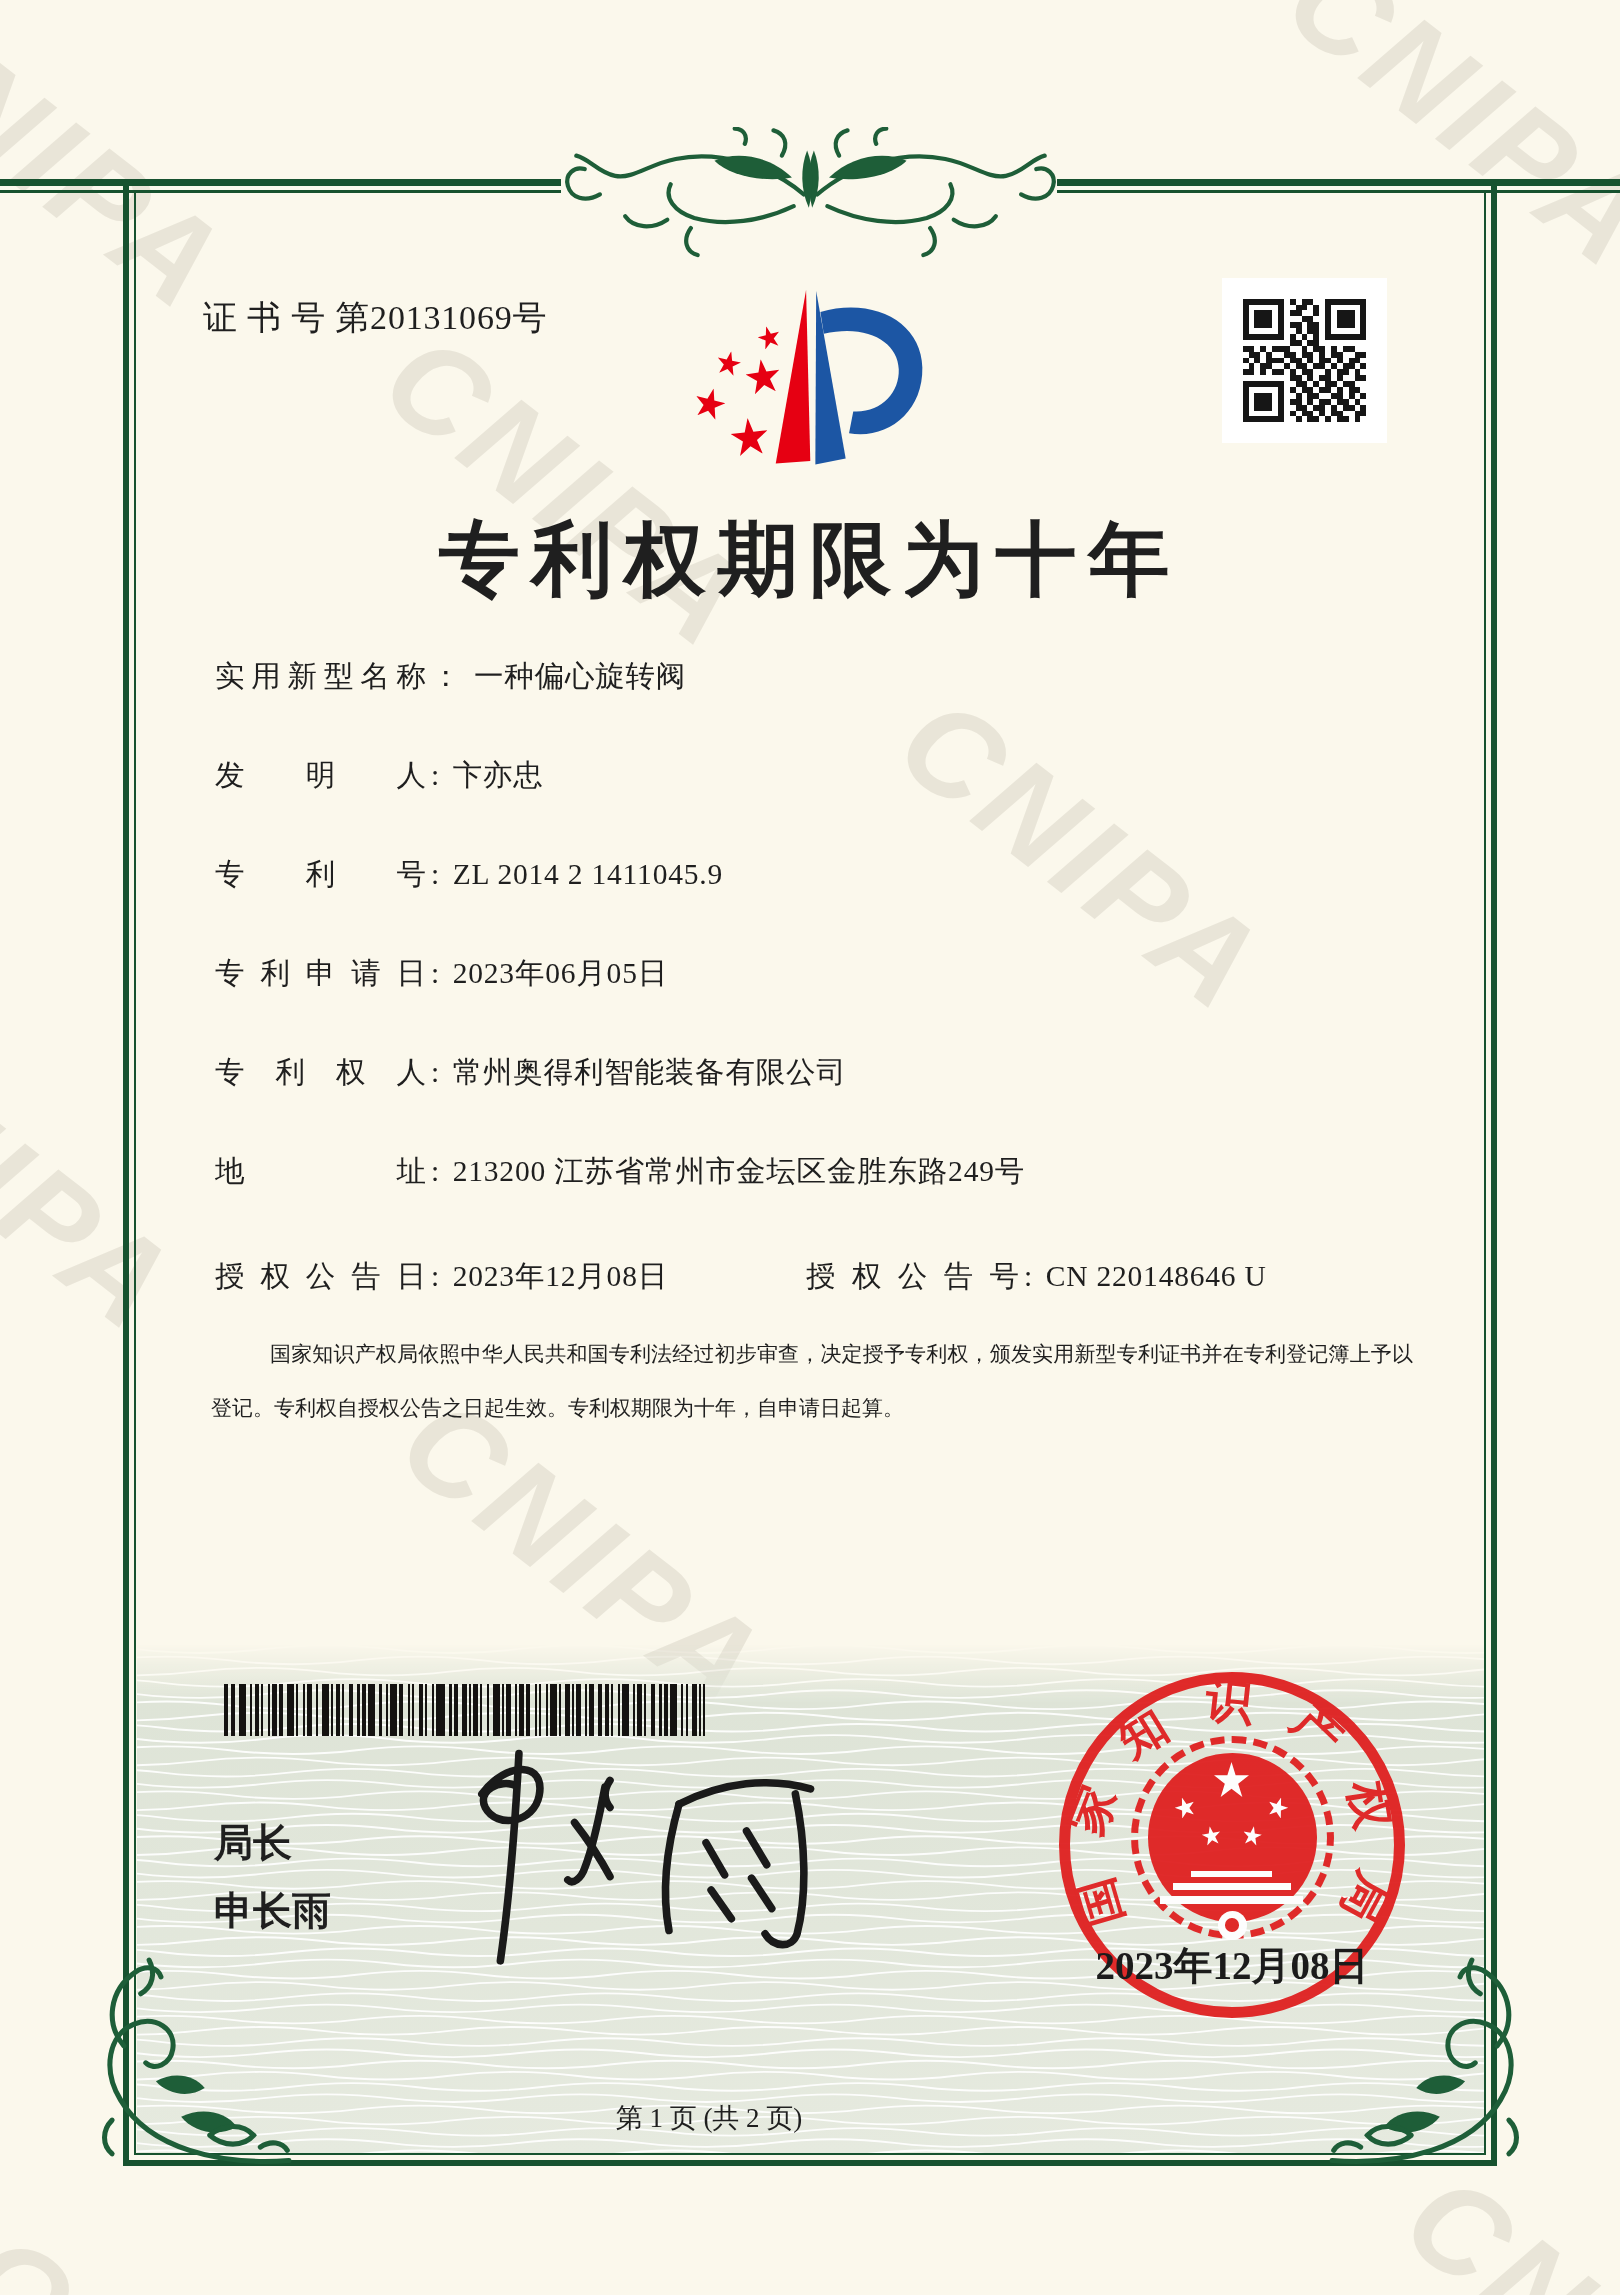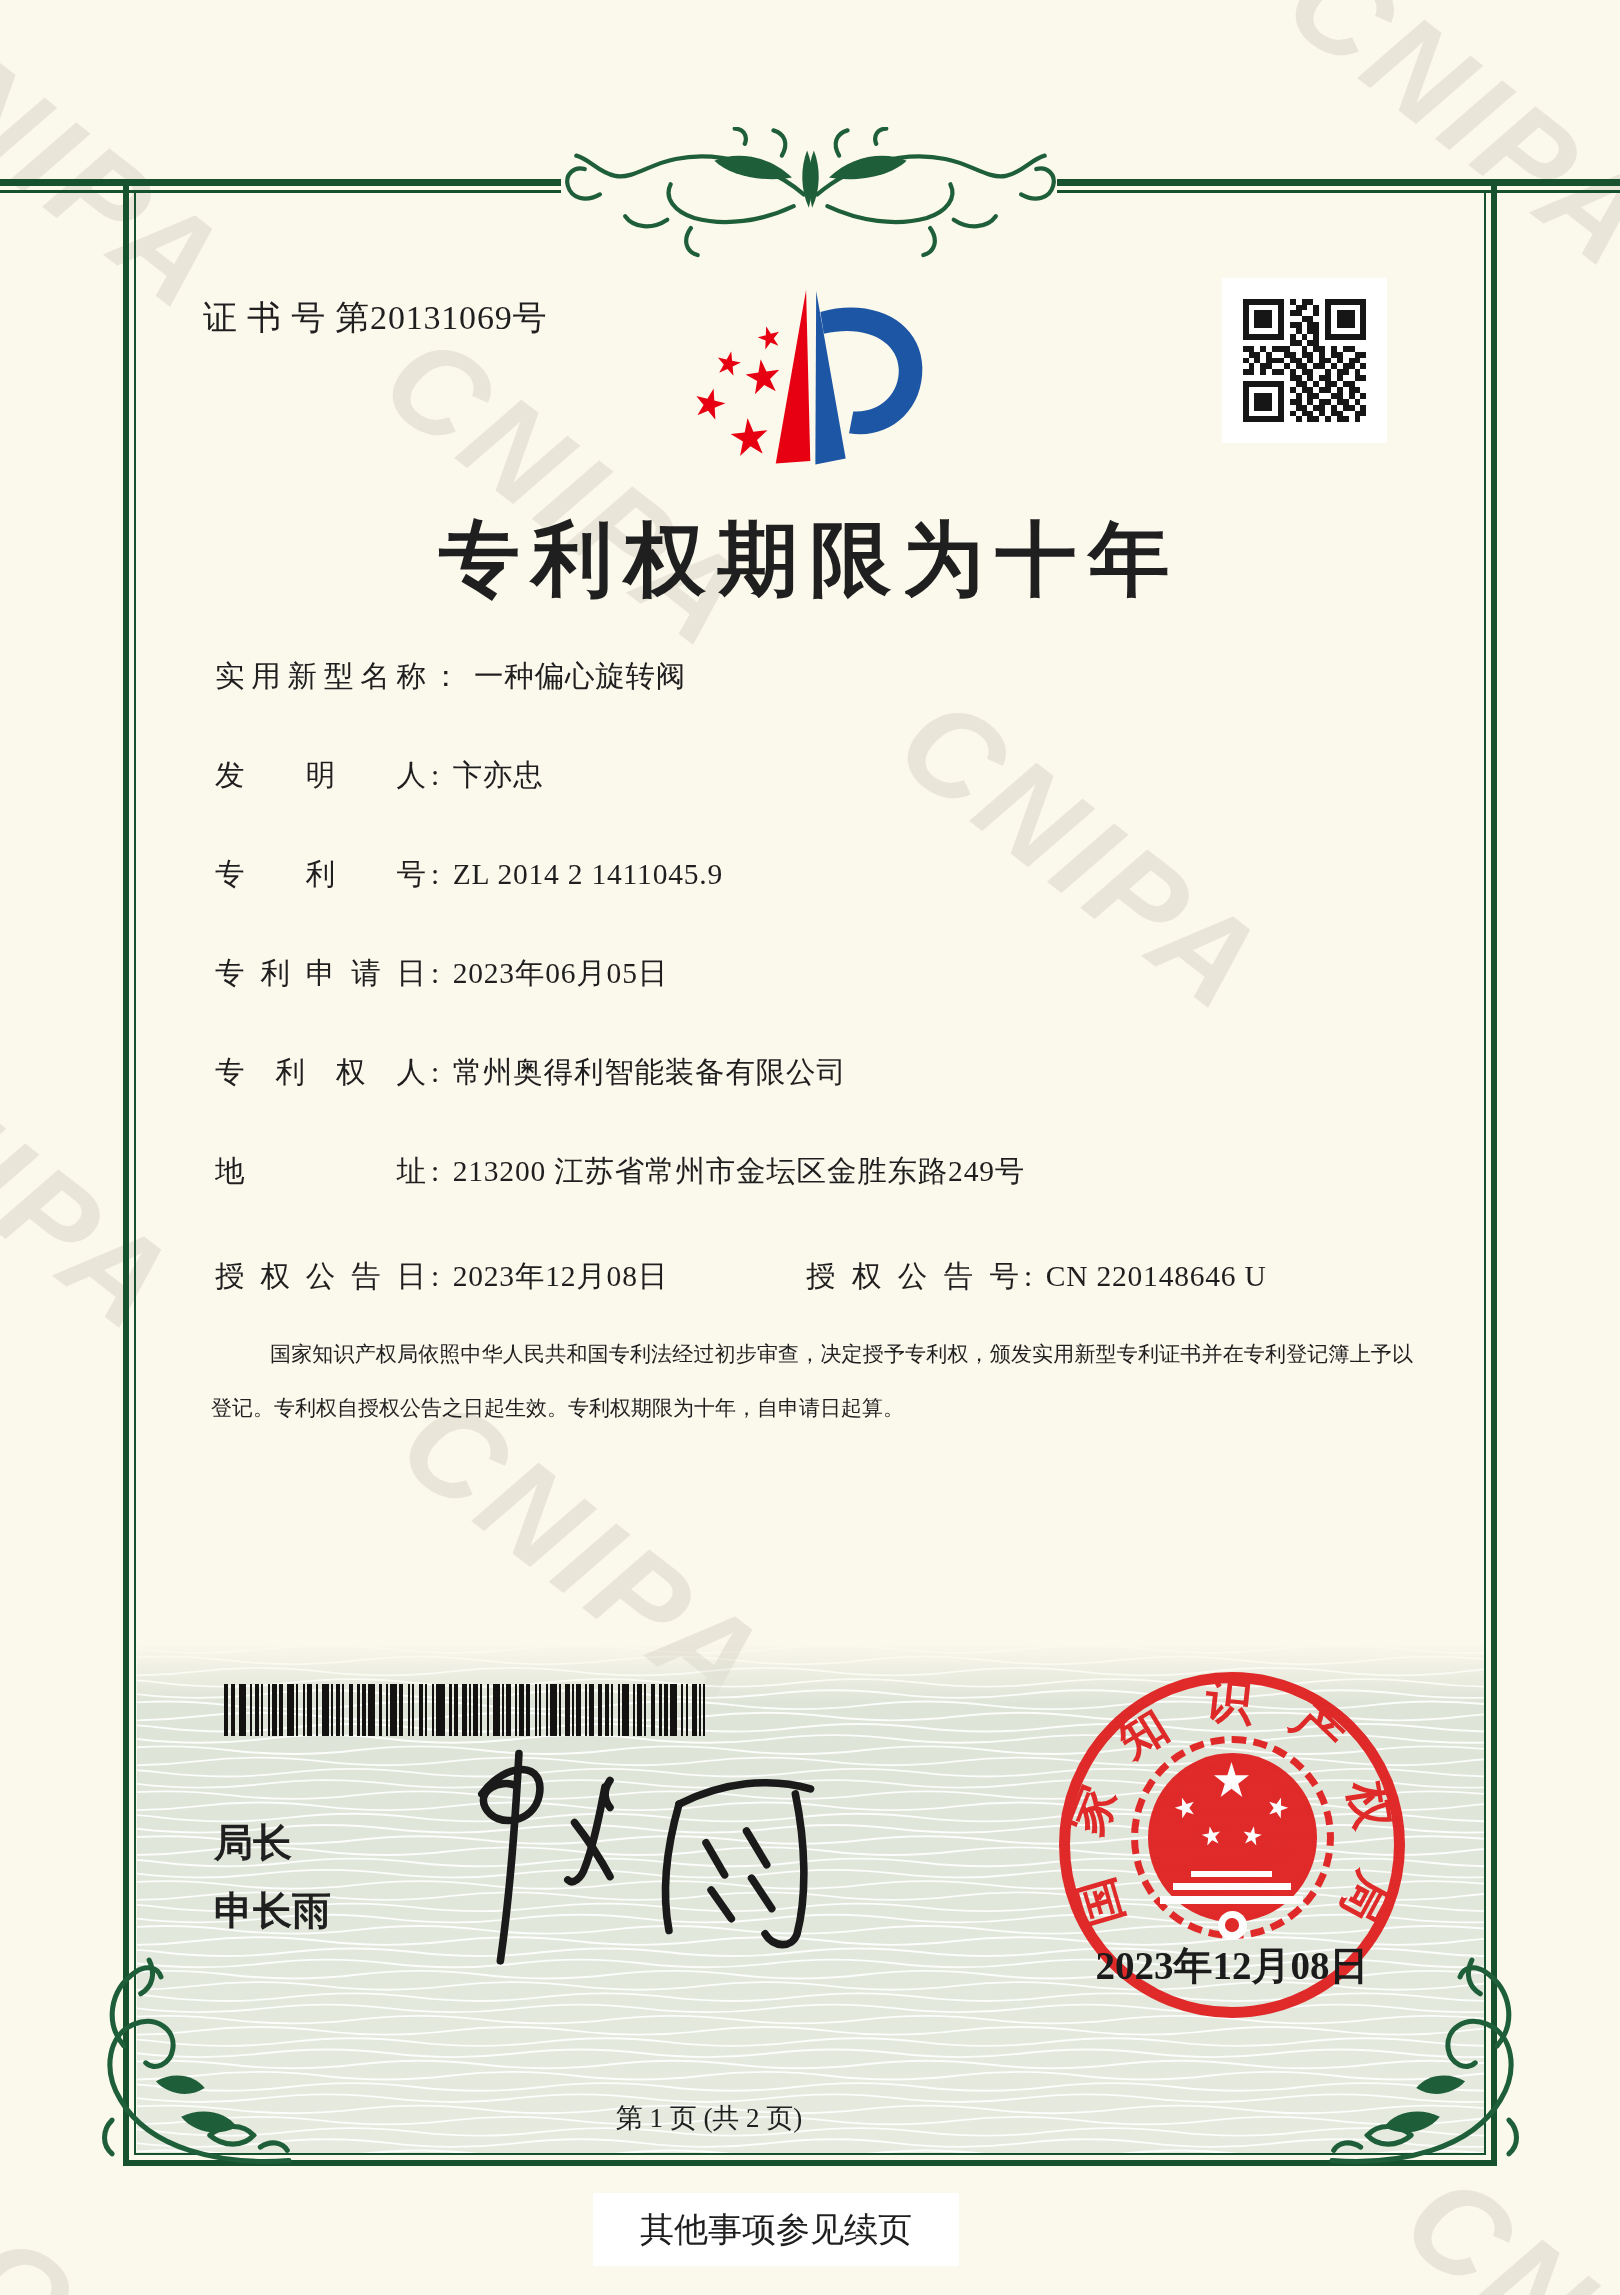--- a/index.html
+++ b/index.html
@@ -994,16 +994,15 @@
     <div class="wstar" style="left:184px;top:154px;width:18.6px;height:18.6px;transform:rotate(10deg);"></div>
     <div class="gate-bar" style="left:132px;top:199px;width:81px;height:5.9px;"></div>
     <div class="gate-bar" style="left:114px;top:211px;width:118px;height:6.8px;"></div>
     <div class="gate-bar" style="left:101px;top:224px;width:143px;height:8.4px;"></div>
     <div class="gear"></div>
     <div class="gear-in"></div>
     <div class="seal-date">2023年12月08日</div>
   </div>
 
   <div class="page-info">第 1 页 (共 2 页)</div>
-  <div class="note-box">其他事项参见续页</div>
 
 </div>
 
 
 </body></html>

